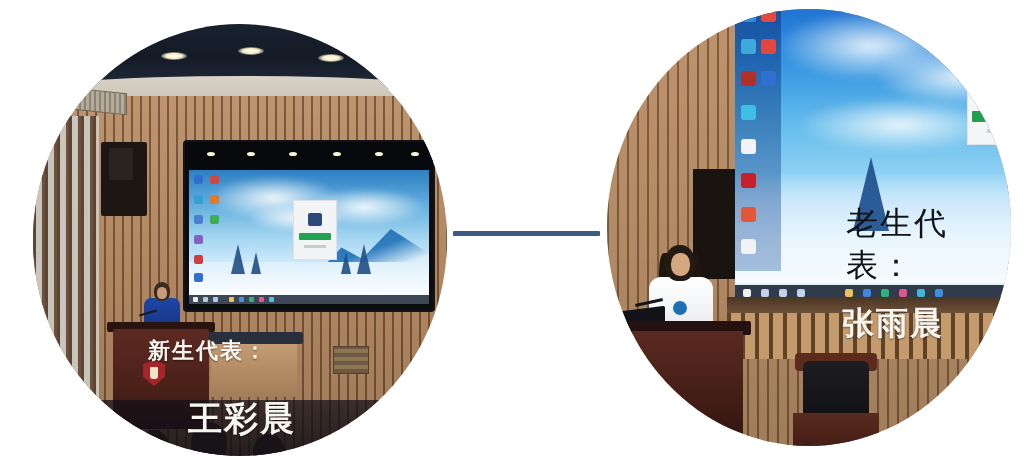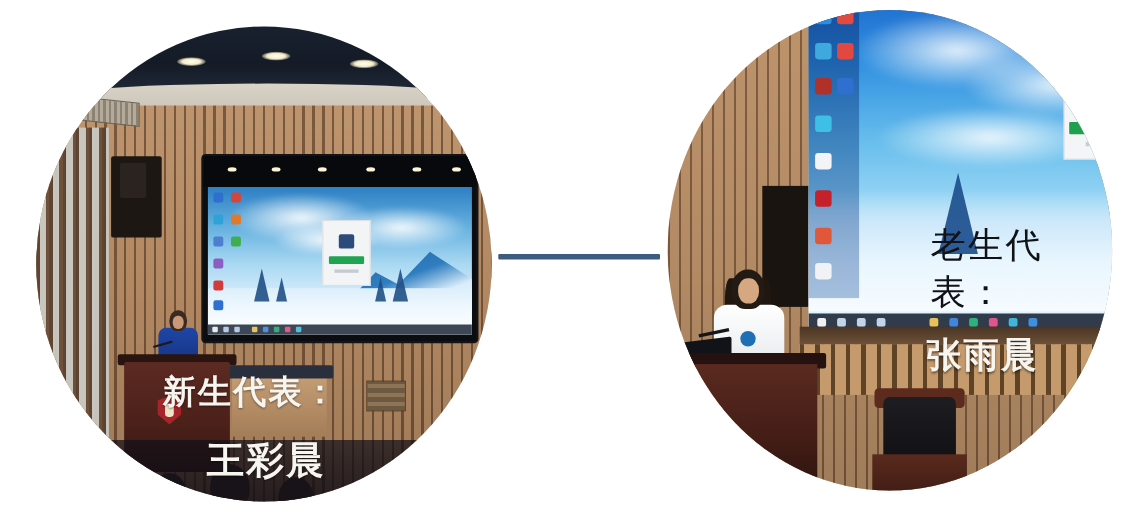--- a/index.html
+++ b/index.html
@@ -411,21 +411,21 @@
     pointer-events: none;
   }
   .cap-white {
     color: #f7f5f0;
     text-shadow: 0 1px 2px rgba(0,0,0,.45);
     font-weight: bold;
   }
   .cap-dark {
     color: #111216;
   }
-  #cap-left-line1 { left: 148px; top: 336px; font-size: 30px; }
+  #cap-left-line1 { left: 148px; top: 336px; font-size: 22px; }
   #cap-left-line2 { left: 188px; top: 396px; font-size: 34px; }
   #cap-right-line1 { left: 846px; top: 202px; font-size: 32px; }
   #cap-right-line2 { left: 846px; top: 244px; font-size: 32px; }
   #cap-right-line3 { left: 842px; top: 302px; font-size: 32px; }
 </style>
 </head>
 <body>
 
 <div class="stage">
 

